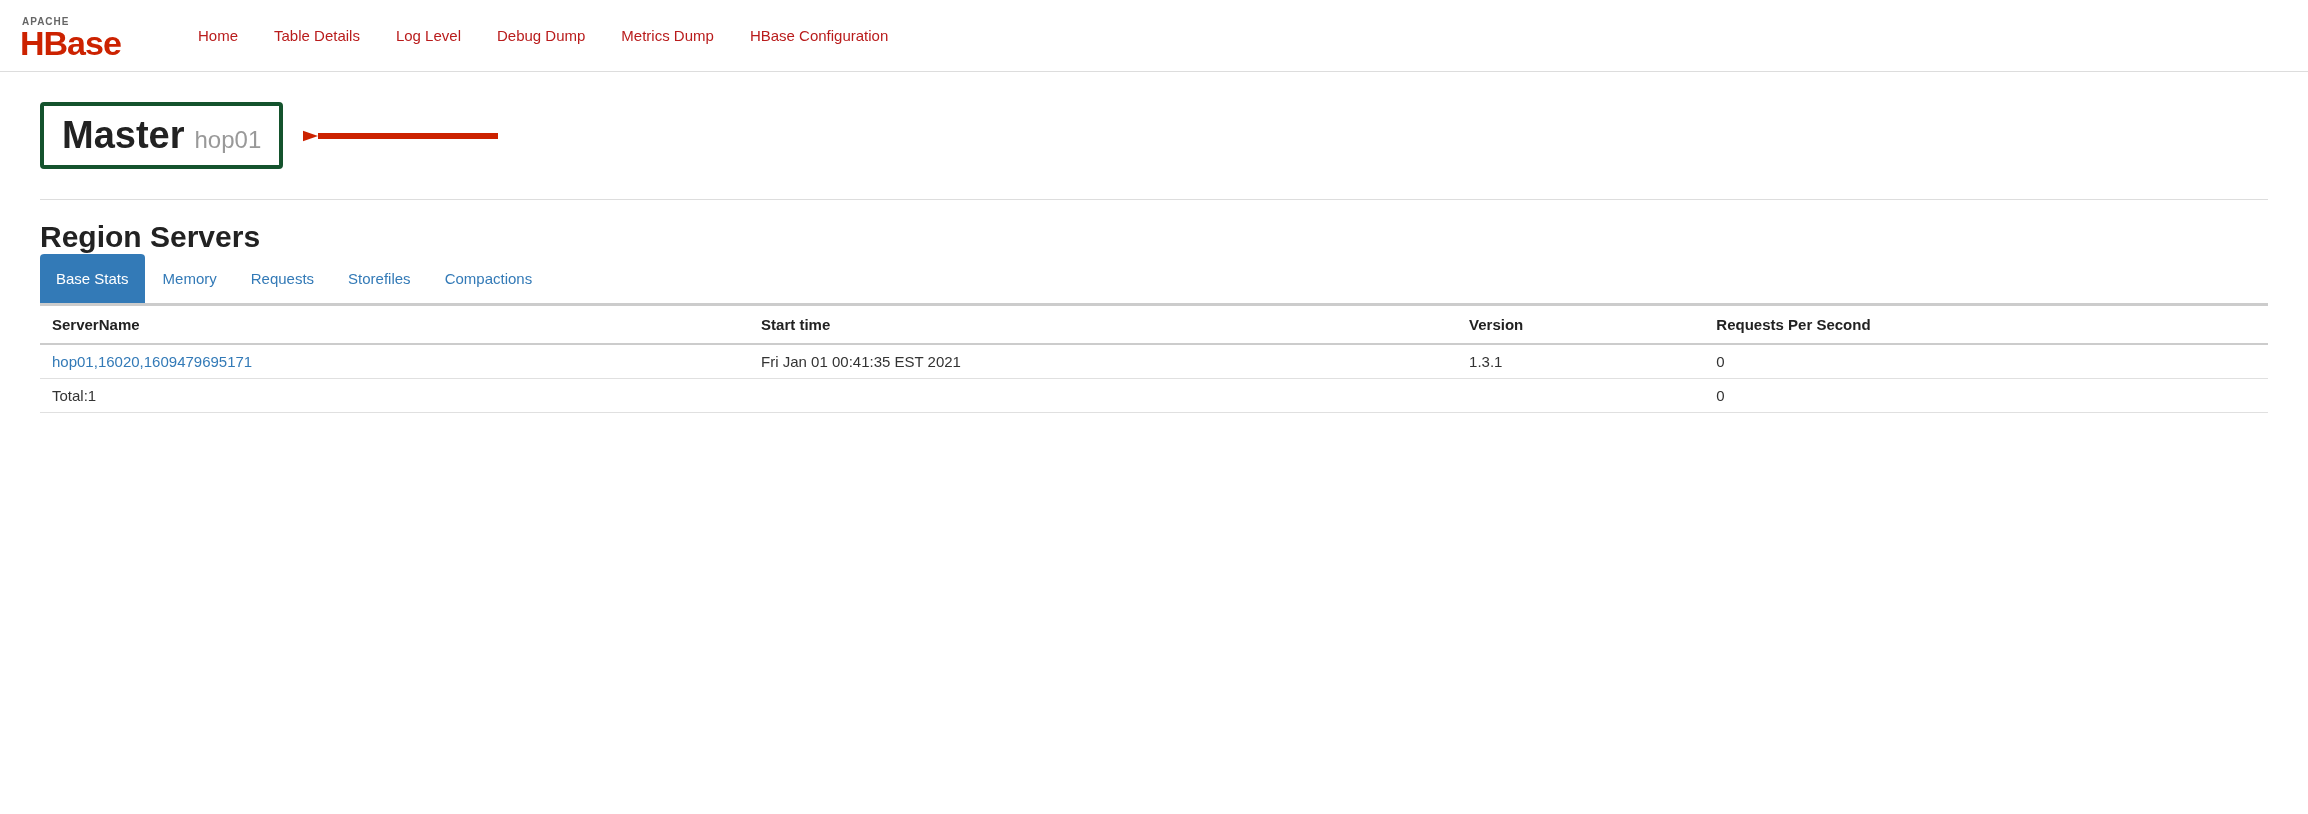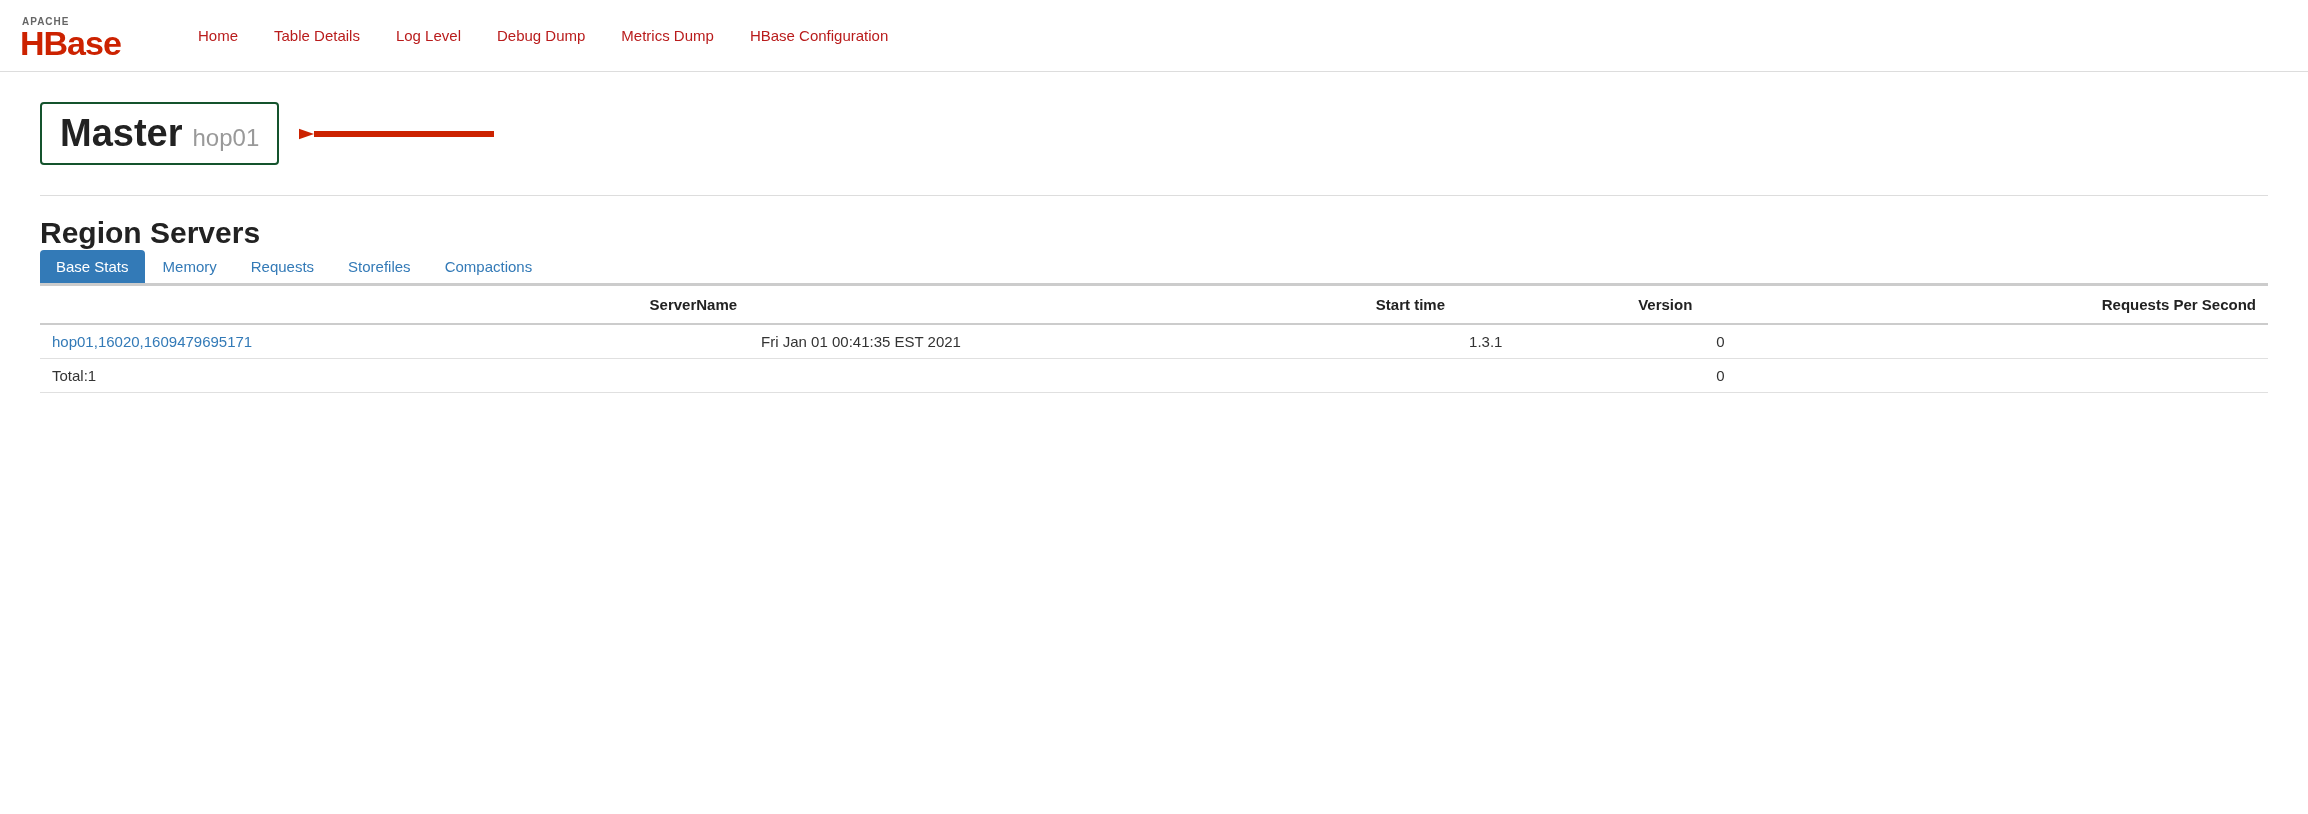--- a/index.html
+++ b/index.html
@@ -40,21 +40,21 @@
     
     .main { padding: 30px 40px; }
 
     
     .master-row {
       display: flex;
       align-items: center;
       margin-bottom: 30px;
     }
     .master-box {
-      border: 2px solid #14532d;
+      border: 4px solid #14532d;
       border-radius: 4px;
       padding: 8px 18px;
       display: inline-flex;
       align-items: baseline;
       gap: 10px;
     }
     .master-title {
       font-size: 38px;
       font-weight: bold;
       color: #222;
@@ -78,21 +78,21 @@
     }
     .tab-row {
       display: flex;
       align-items: center;
       gap: 2px;
       margin-bottom: 0;
       border-bottom: 1px solid #ccc;
       padding-bottom: 0;
     }
     .tab {
-      padding: 8px 16px;
+      padding: 16px 16px;
       font-size: 15px;
       color: #337ab7;
       cursor: pointer;
       border-radius: 4px 4px 0 0;
       background: transparent;
       border: none;
       text-decoration: none;
     }
     .tab.active {
       background: #337ab7;
@@ -105,21 +105,21 @@
       width: 100%;
       border-collapse: collapse;
       margin-top: 0;
     }
     thead tr {
       border-top: 2px solid #ccc;
       border-bottom: 2px solid #ccc;
     }
     thead th {
       padding: 10px 12px;
-      text-align: right;
+      text-align: left;
       font-weight: bold;
       font-size: 15px;
       color: #222;
     }
     tbody tr {
       border-bottom: 1px solid #e0e0e0;
     }
     tbody td {
       padding: 8px 12px;
       font-size: 15px;

